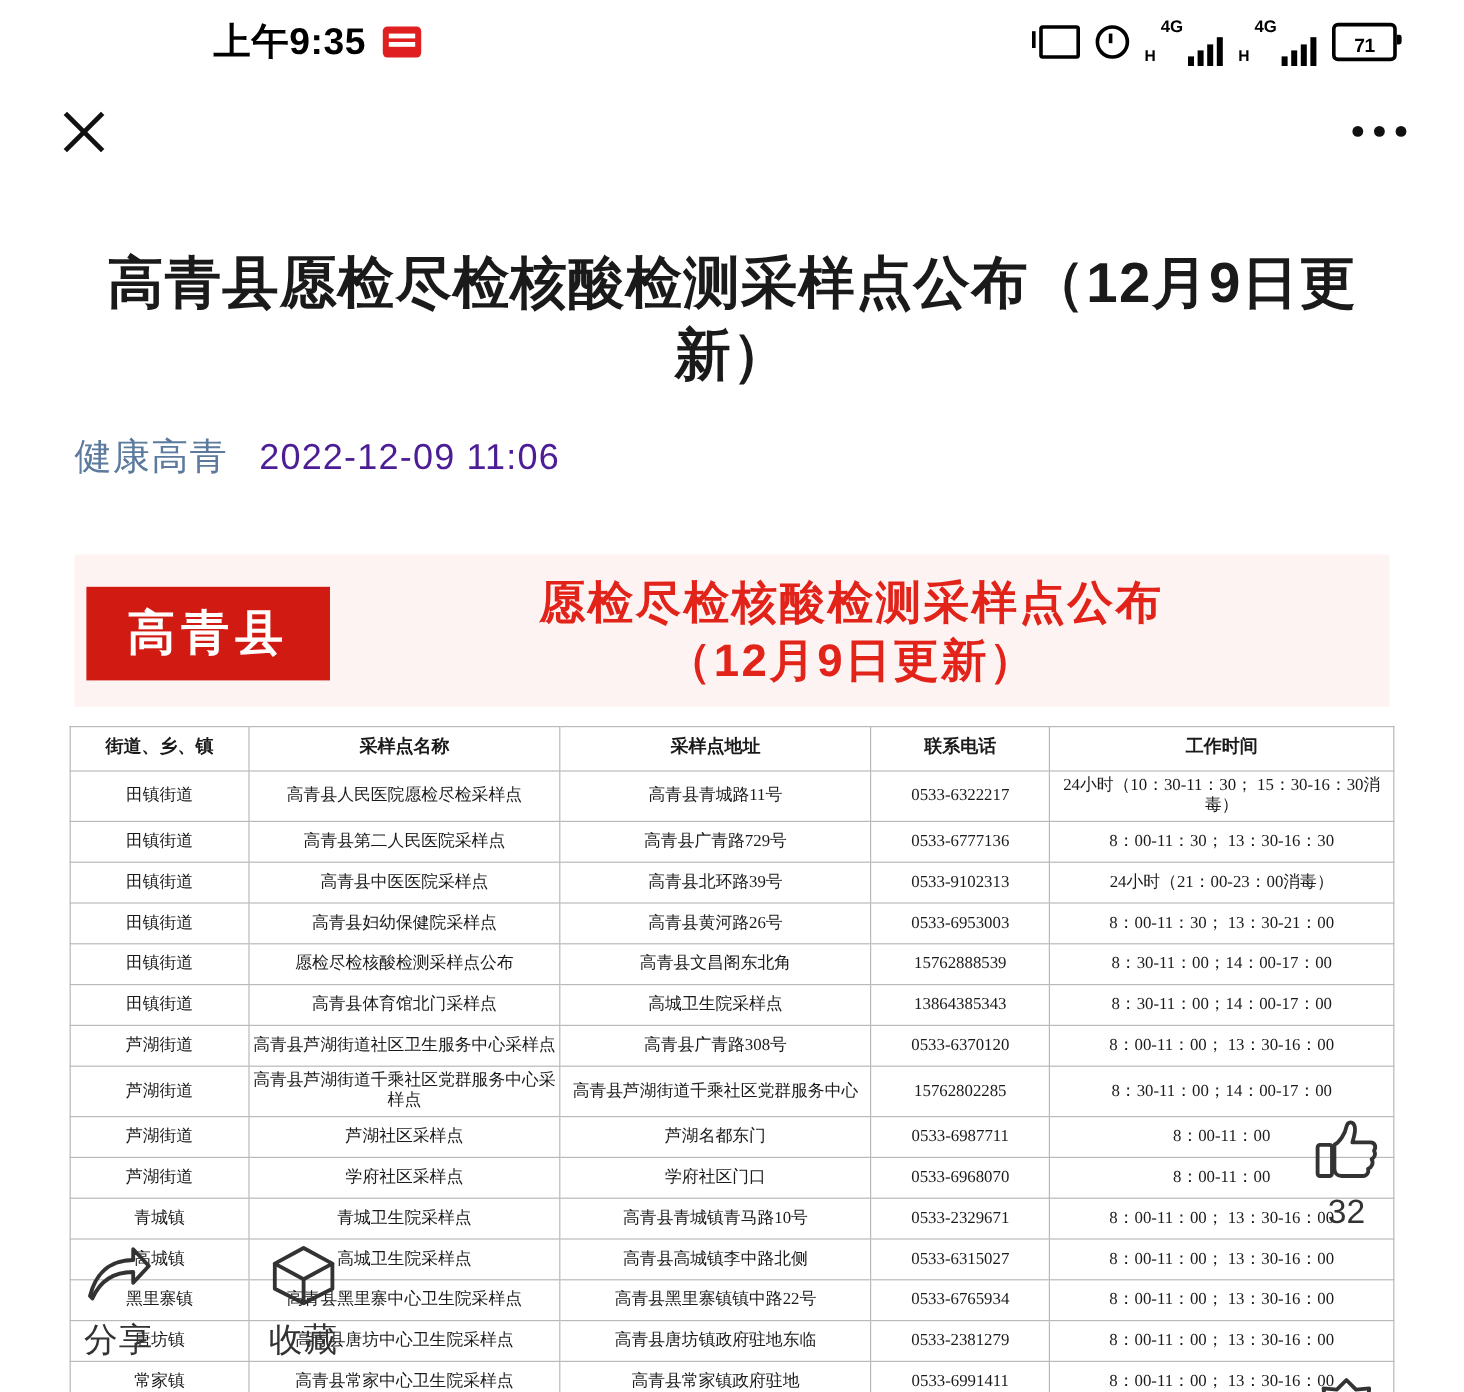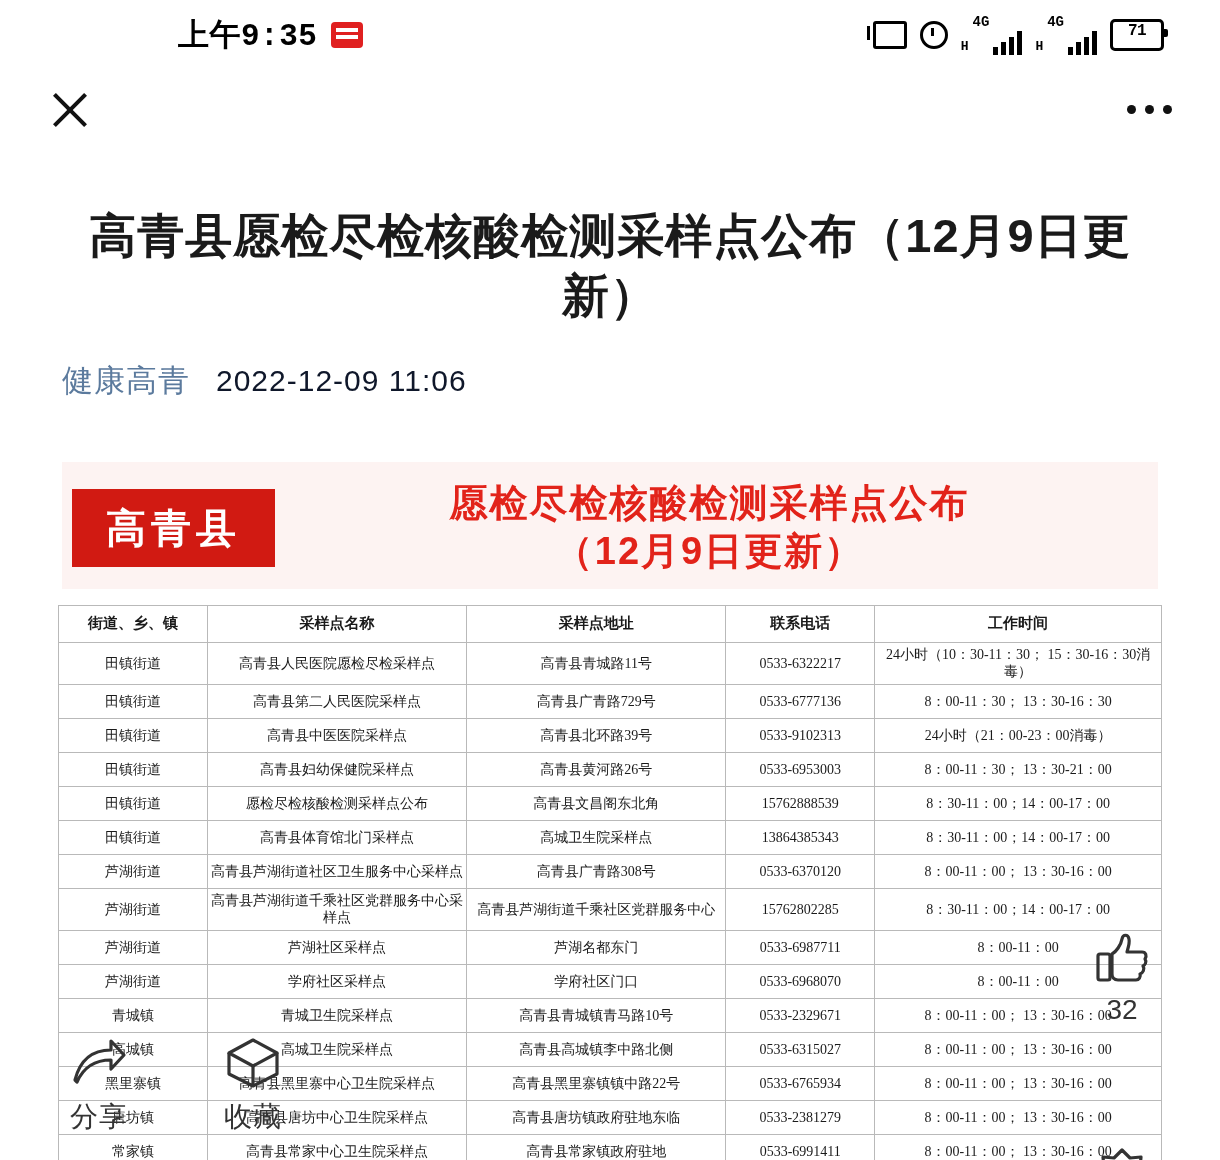--- a/index.html
+++ b/index.html
@@ -21,21 +21,20 @@
   }
 
   
   .statusbar {
     height: 70px;
     display: flex;
     align-items: center;
     justify-content: space-between;
     padding: 0 28px;
     box-sizing: border-box;
-    font-family: Liberation Mono, monospace;
   }
   .sb-left {
     display: flex;
     align-items: center;
     gap: 14px;
     margin-left: 150px;
   }
   .sb-time {
     font-size: 31px;
     font-weight: bold;
@@ -128,21 +127,21 @@
     color: #000;
     line-height: 1;
     margin-bottom: 26px;
   }
   .battery {
     width: 48px; height: 26px;
     border: 3px solid #000;
     border-radius: 5px;
     position: relative;
     display: flex;
-    align-items: flex-start;
+    align-items: flex-end;
     justify-content: center;
   }
   .battery::after {
     content: "";
     position: absolute;
     right: -7px; top: 7px;
     width: 4px; height: 8px;
     background: #000;
     border-radius: 0 2px 2px 0;
   }
@@ -206,21 +205,21 @@
     display: flex;
     align-items: baseline;
     gap: 26px;
   }
   .art-account {
     color: #5b7a9d;
     font-size: 31px;
     letter-spacing: 1px;
   }
   .art-date {
-    color: #0f172a;
+    color: #4c1d95;
     font-size: 30px;
     letter-spacing: 1px;
   }
 
   
   .poster {
     margin: 60px 62px 0 62px;
     background: #fdf3f2;
     padding: 18px 0 14px 0;
     position: relative;

